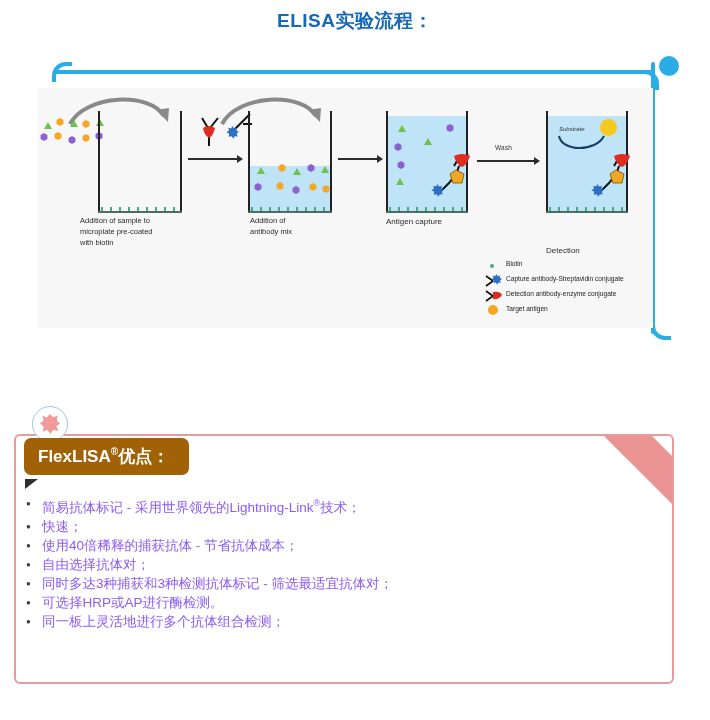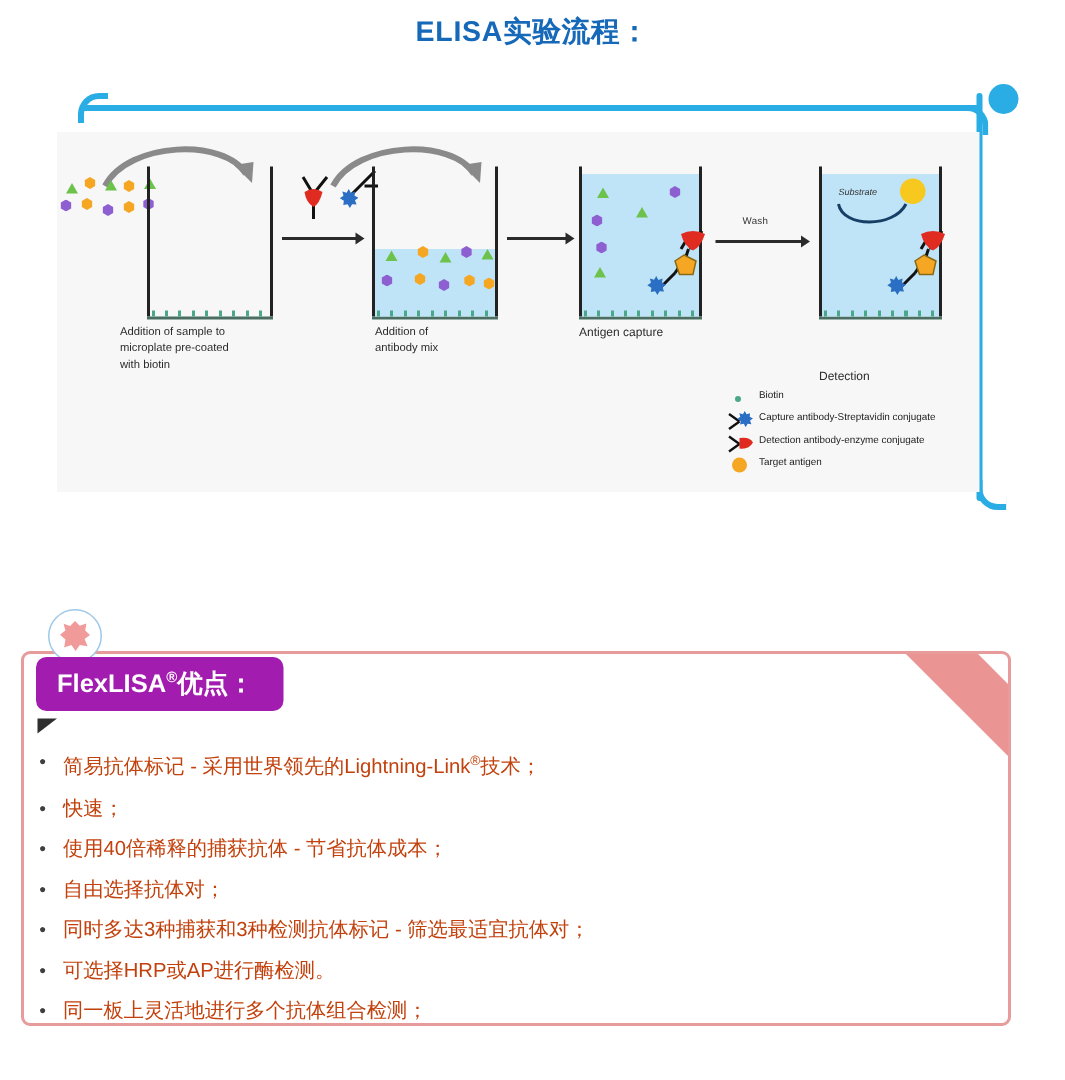--- a/index.html
+++ b/index.html
@@ -118,38 +118,38 @@
   }
   .flower{
     position:absolute;left:7px;top:7px;width:20px;height:20px;
     background:#f19a9a;
     clip-path:polygon(50% 0,66% 16%,88% 8%,84% 32%,100% 47%,82% 60%,
                       92% 84%,66% 80%,52% 100%,38% 80%,14% 88%,18% 62%,
                       0 46%,18% 32%,12% 9%,34% 17%);
   }
   .tag{
     position:absolute;left:24px;top:438px;
-    background:#a21caf;color:#ffffff;
+    background:#a16207;color:#ffffff;
     font-size:17px;font-weight:bold;
     padding:9px 20px 10px 14px;border-radius:7px;
     line-height:1;white-space:nowrap;
   }
   .tag sup{font-size:10px;vertical-align:super;font-weight:bold;}
   .tag-tail{
     position:absolute;left:25px;top:479px;width:0;height:0;
     border-left:13px solid #2f2f2f;
     border-bottom:10px solid transparent;
   }
   .bullets{
     position:absolute;left:24px;top:494px;width:620px;
   }
   .bullet{
     position:relative;
-    font-size:13.5px;color:#c2410c;
-    line-height:27px;white-space:nowrap;
+    font-size:13.5px;color:#8b5cf6;
+    line-height:19px;white-space:nowrap;
     padding-left:18px;
   }
   .bullet::before{
     content:"\25CF";position:absolute;left:2px;top:0;
     font-size:8px;color:#3f3f3f;
   }
   .bullet sup{font-size:9px;vertical-align:super;}
 </style>
 </head>
 <body>

